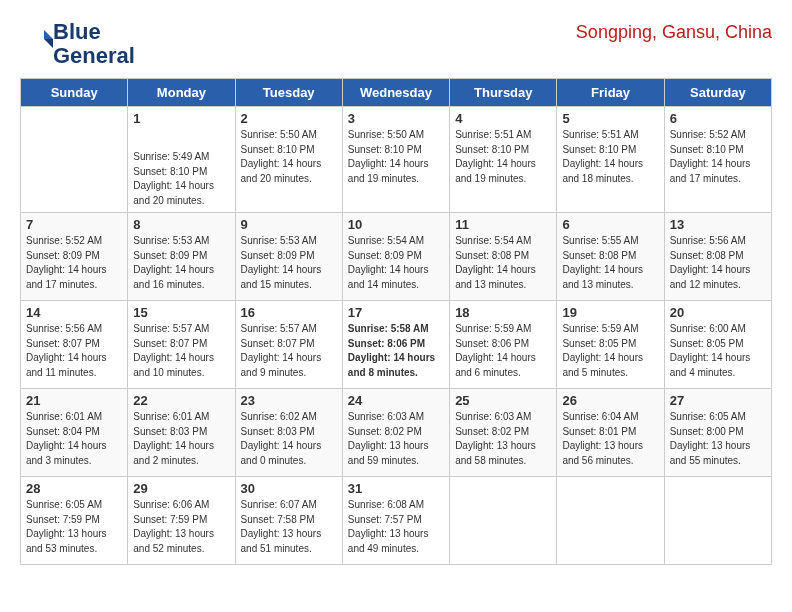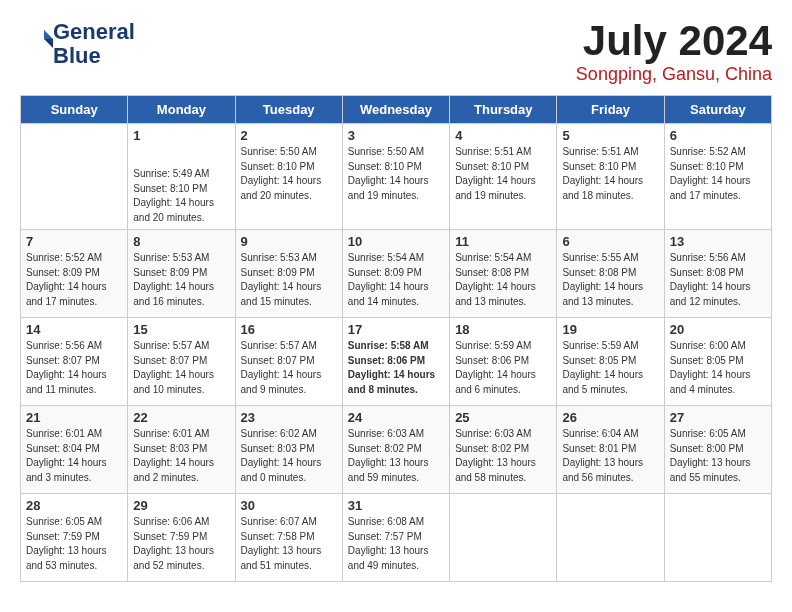--- a/index.html
+++ b/index.html
@@ -96,26 +96,25 @@
 
 <div class="header">
   <div class="logo">
     <div>
       <svg class="logo-icon" viewBox="0 0 50 50">
         <polygon points="35,5 50,20 35,20" fill="#2a5fac"></polygon>
         <polygon points="35,20 50,20 50,35" fill="#1a3a6e"></polygon>
       </svg>
     </div>
     <div class="logo-text">
+      <div>Blue</div>
       <div>General</div>
-      <div>Blue</div>
     </div>
   </div>
   <div class="title-block">
-    <div class="month-title">July 2024</div>
     <div class="location">Songping, Gansu, China</div>
   </div>
 </div>
 
 <table>
   <thead>
     <tr>
     <th>Sunday</th>
         <th>Monday</th>
         <th>Tuesday</th>

